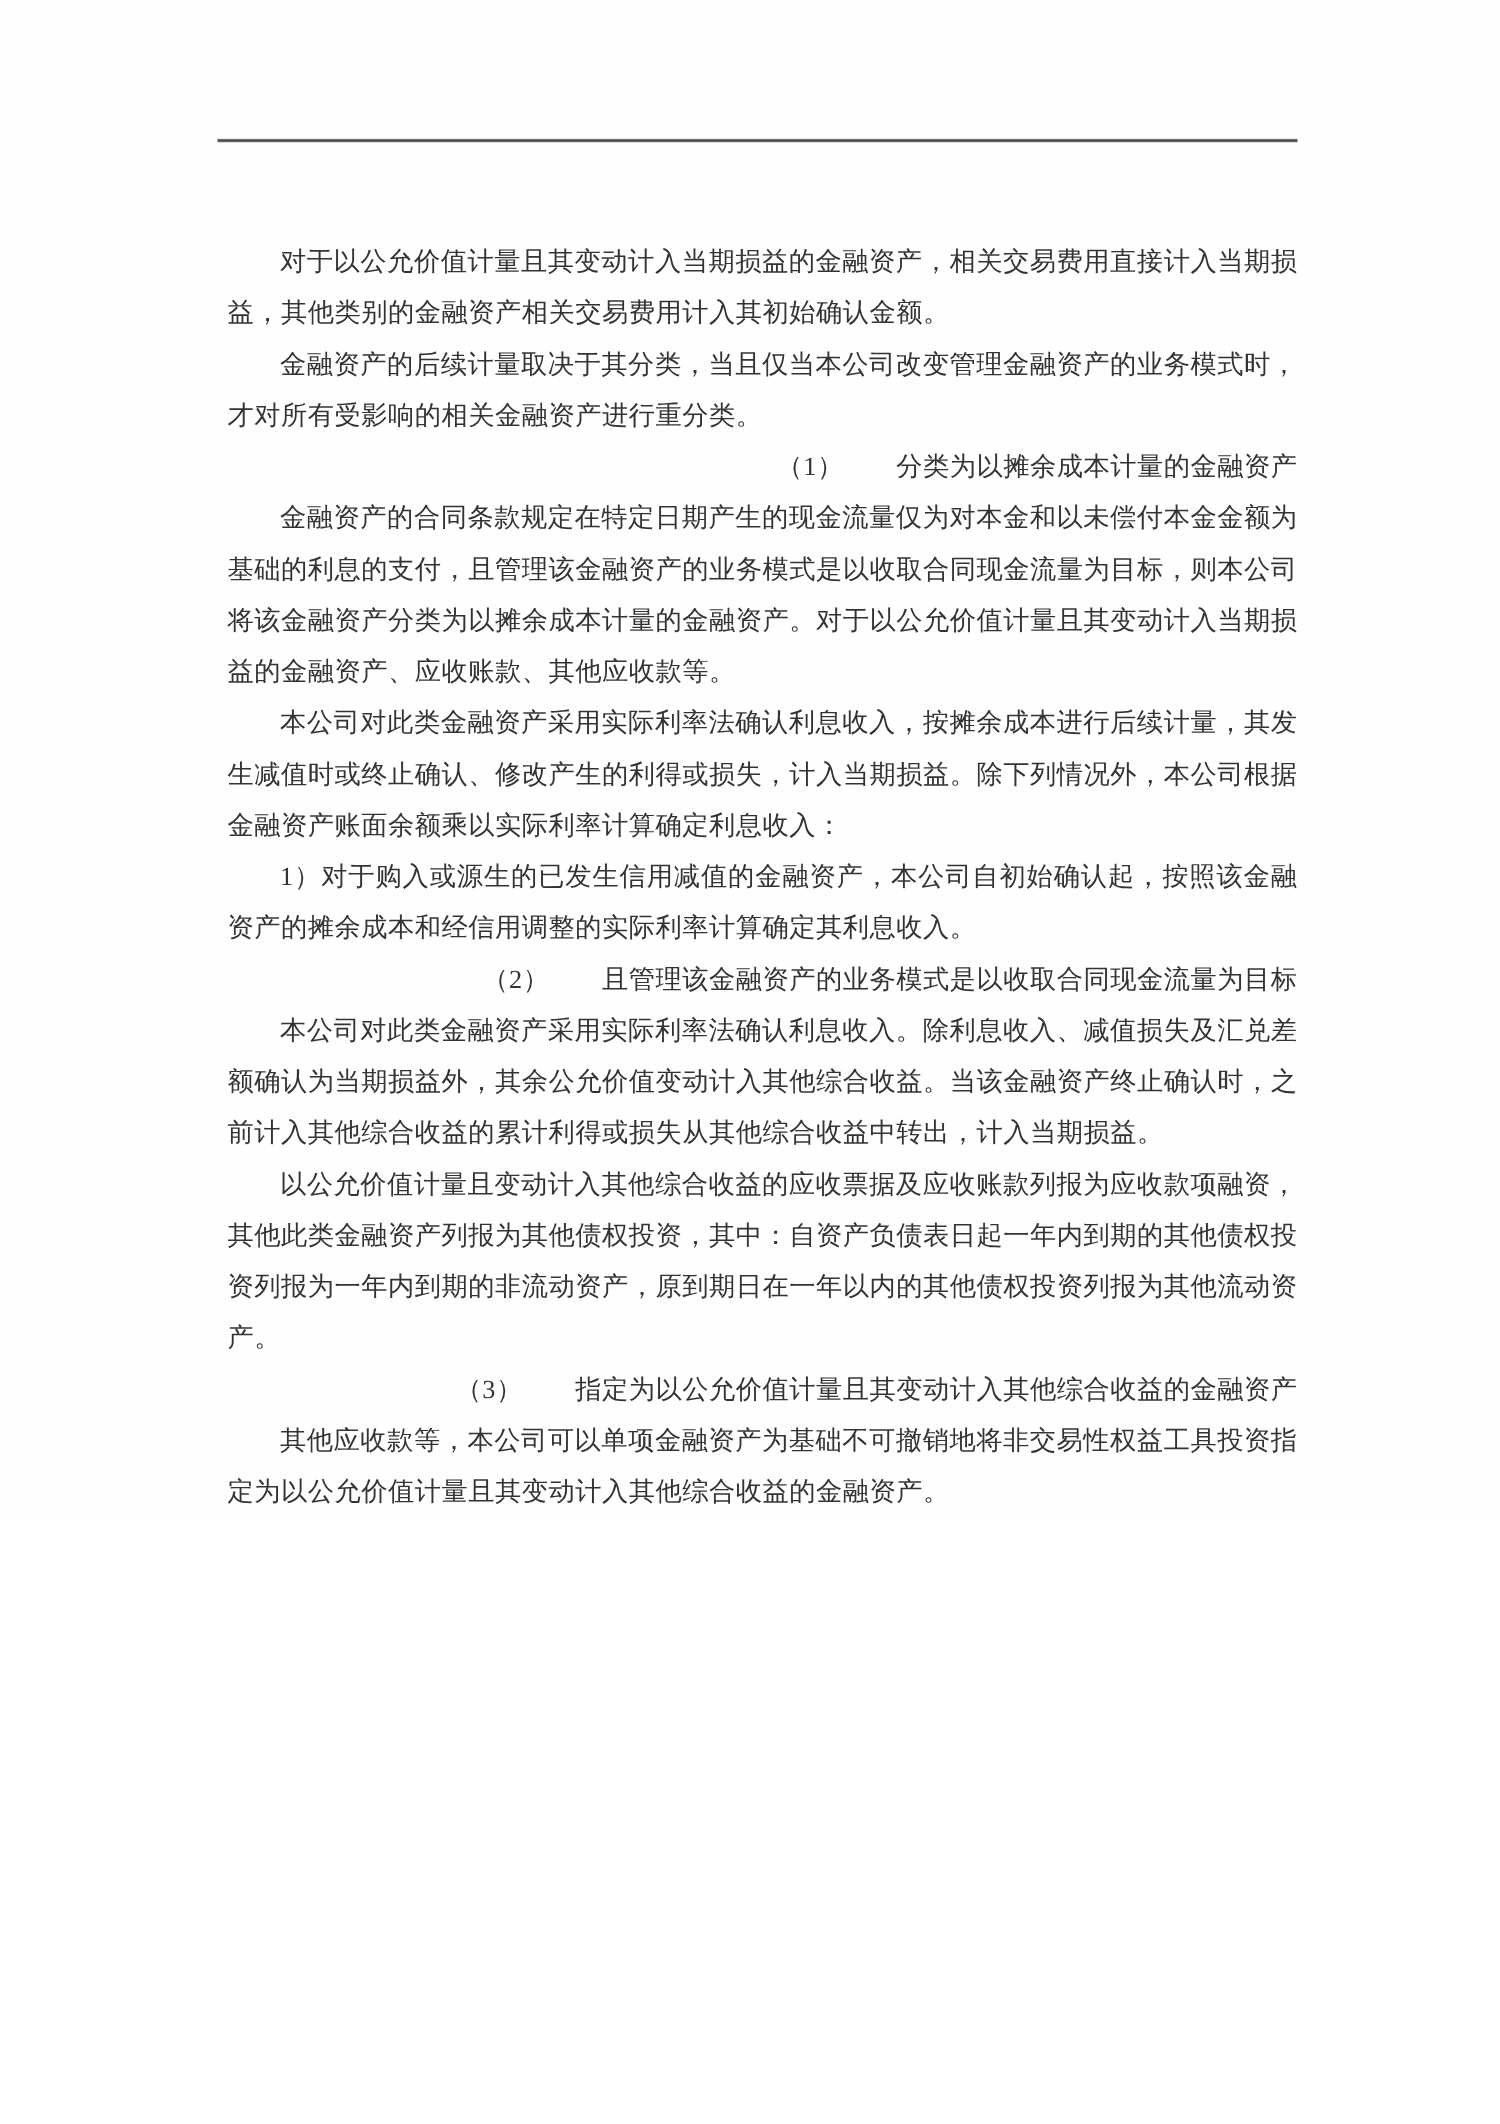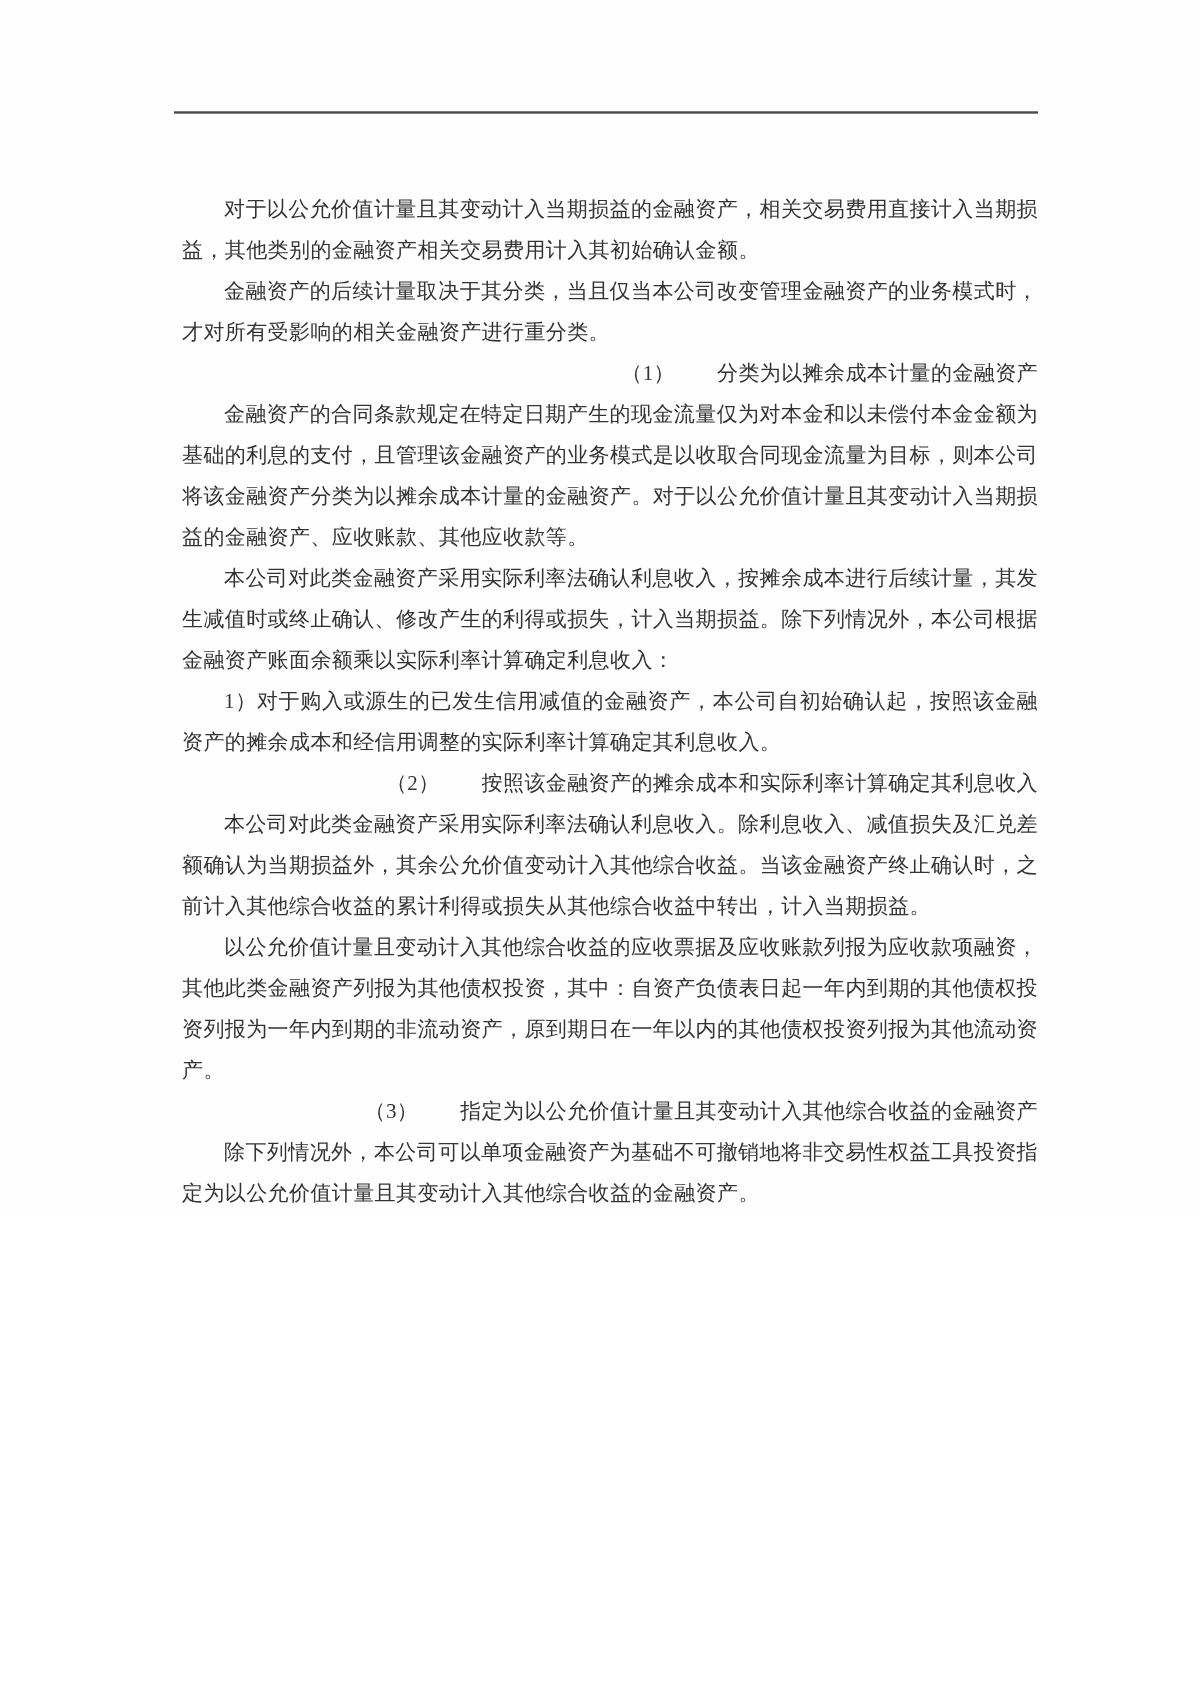--- a/index.html
+++ b/index.html
@@ -74,27 +74,27 @@
   <main class="body-text">
     <p class="para">对于以公允价值计量且其变动计入当期损益的金融资产，相关交易费用直接计入当期损益，其他类别的金融资产相关交易费用计入其初始确认金额。</p>
     <p class="para">金融资产的后续计量取决于其分类，当且仅当本公司改变管理金融资产的业务模式时，才对所有受影响的相关金融资产进行重分类。</p>
 
     <p class="para heading"><span class="h-num">（1）</span><span class="h-gap"></span><span class="h-title">分类为以摊余成本计量的金融资产</span></p>
 
     <p class="para">金融资产的合同条款规定在特定日期产生的现金流量仅为对本金和以未偿付本金金额为基础的利息的支付，且管理该金融资产的业务模式是以收取合同现金流量为目标，则本公司将该金融资产分类为以摊余成本计量的金融资产。对于以公允价值计量且其变动计入当期损益的金融资产、应收账款、其他应收款等。</p>
     <p class="para">本公司对此类金融资产采用实际利率法确认利息收入，按摊余成本进行后续计量，其发生减值时或终止确认、修改产生的利得或损失，计入当期损益。除下列情况外，本公司根据金融资产账面余额乘以实际利率计算确定利息收入：</p>
     <p class="para">1）对于购入或源生的已发生信用减值的金融资产，本公司自初始确认起，按照该金融资产的摊余成本和经信用调整的实际利率计算确定其利息收入。</p>
 
-    <p class="para heading"><span class="h-num">（2）</span><span class="h-gap"></span><span class="h-title">按照该金融资产的摊余成本和实际利率计算确定其利息收入</span></p>
+    <p class="para heading"><span class="h-num">（2）</span><span class="h-gap"></span><span class="h-title">且管理该金融资产的业务模式是以收取合同现金流量为目标</span></p>
 
     <p class="para">本公司对此类金融资产采用实际利率法确认利息收入。除利息收入、减值损失及汇兑差额确认为当期损益外，其余公允价值变动计入其他综合收益。当该金融资产终止确认时，之前计入其他综合收益的累计利得或损失从其他综合收益中转出，计入当期损益。</p>
     <p class="para">以公允价值计量且变动计入其他综合收益的应收票据及应收账款列报为应收款项融资，其他此类金融资产列报为其他债权投资，其中：自资产负债表日起一年内到期的其他债权投资列报为一年内到期的非流动资产，原到期日在一年以内的其他债权投资列报为其他流动资产。</p>
 
     <p class="para heading"><span class="h-num">（3）</span><span class="h-gap"></span><span class="h-title">指定为以公允价值计量且其变动计入其他综合收益的金融资产</span></p>
 
-    <p class="para">除下列情况外，本公司可以单项金融资产为基础不可撤销地将非交易性权益工具投资指定为以公允价值计量且其变动计入其他综合收益的金融资产。</p>
+    <p class="para">其他应收款等，本公司可以单项金融资产为基础不可撤销地将非交易性权益工具投资指定为以公允价值计量且其变动计入其他综合收益的金融资产。</p>
   </main>
 
   <div class="footer">
     <span class="footer-title">财务报表附注</span><span class="footer-page">第9页</span>
   </div>
 
 </div>
 
 </body></html>

